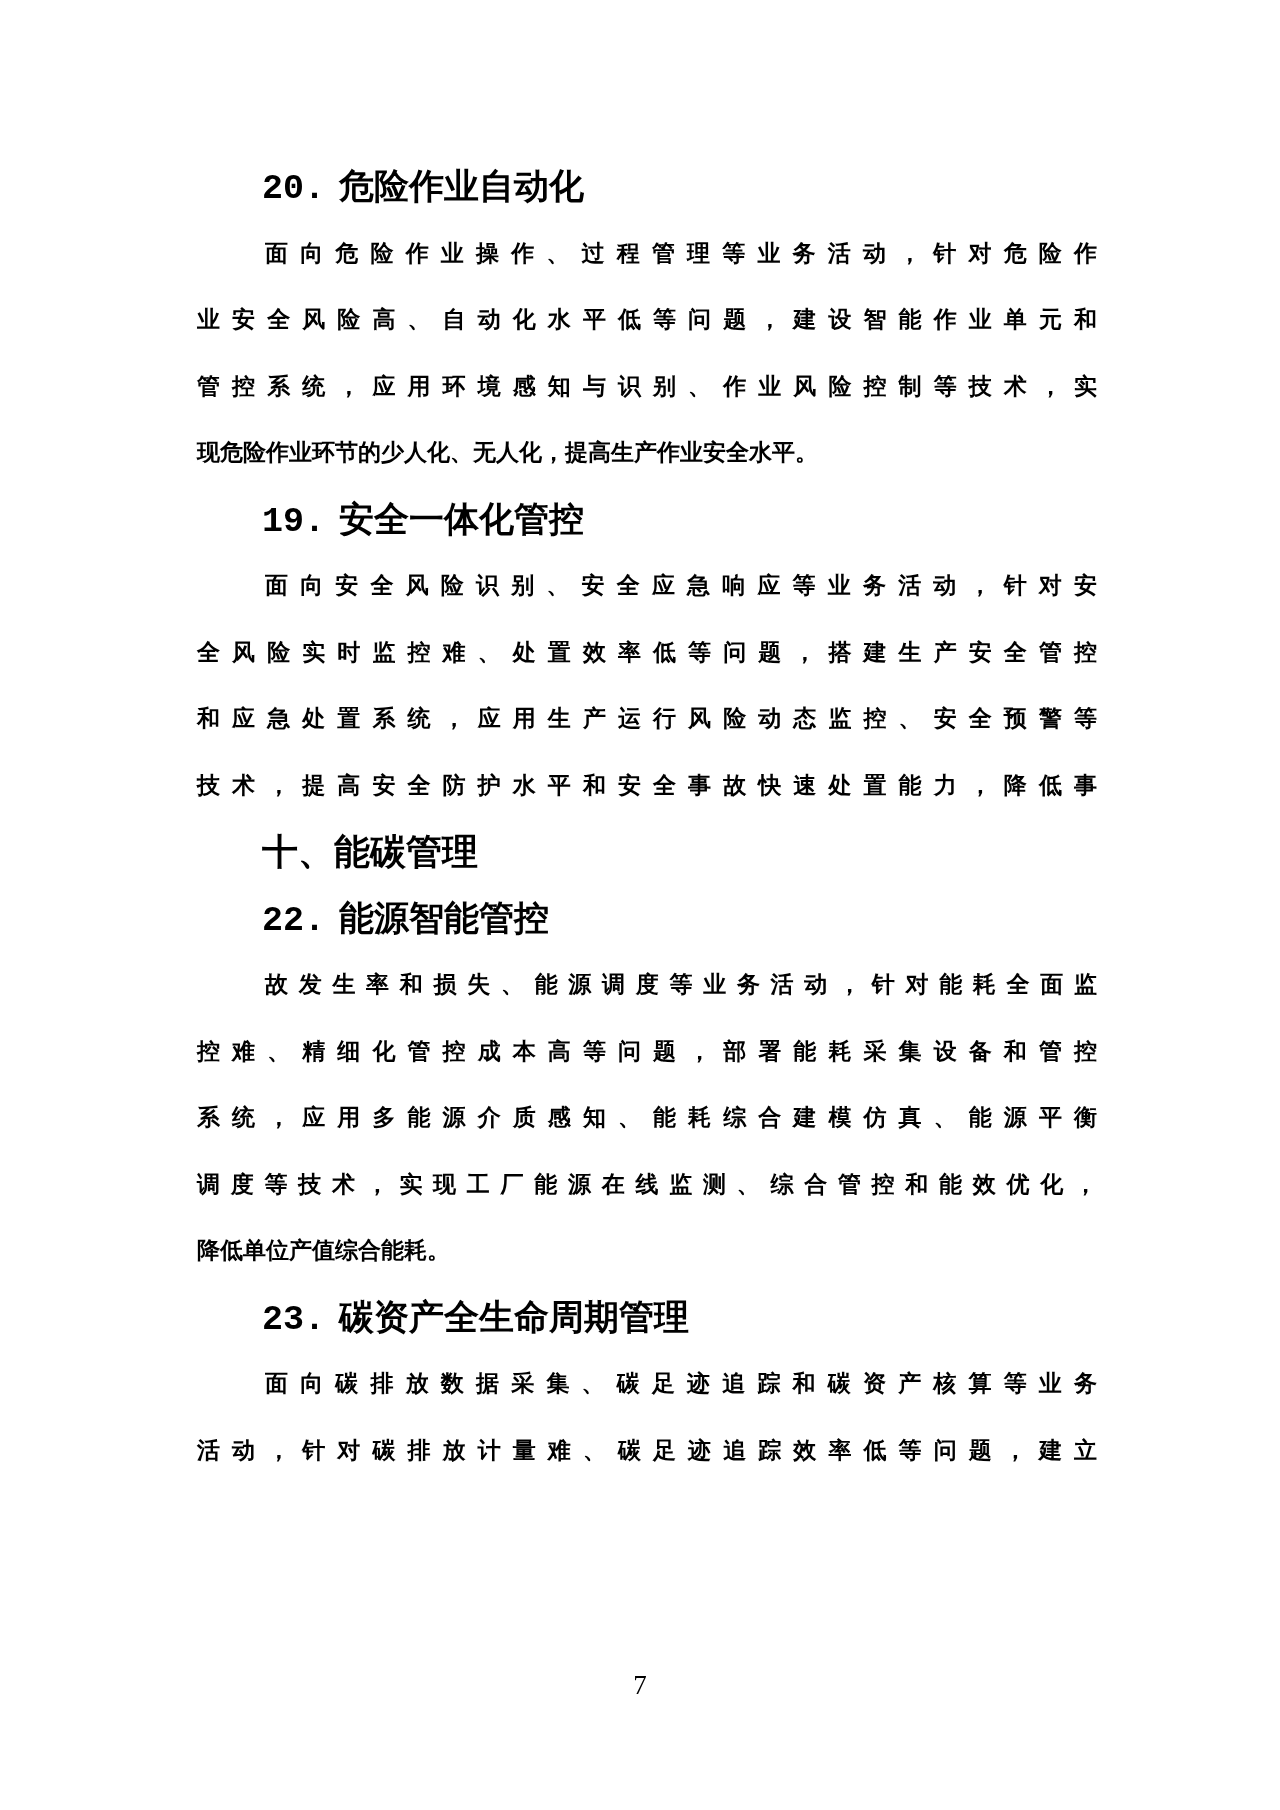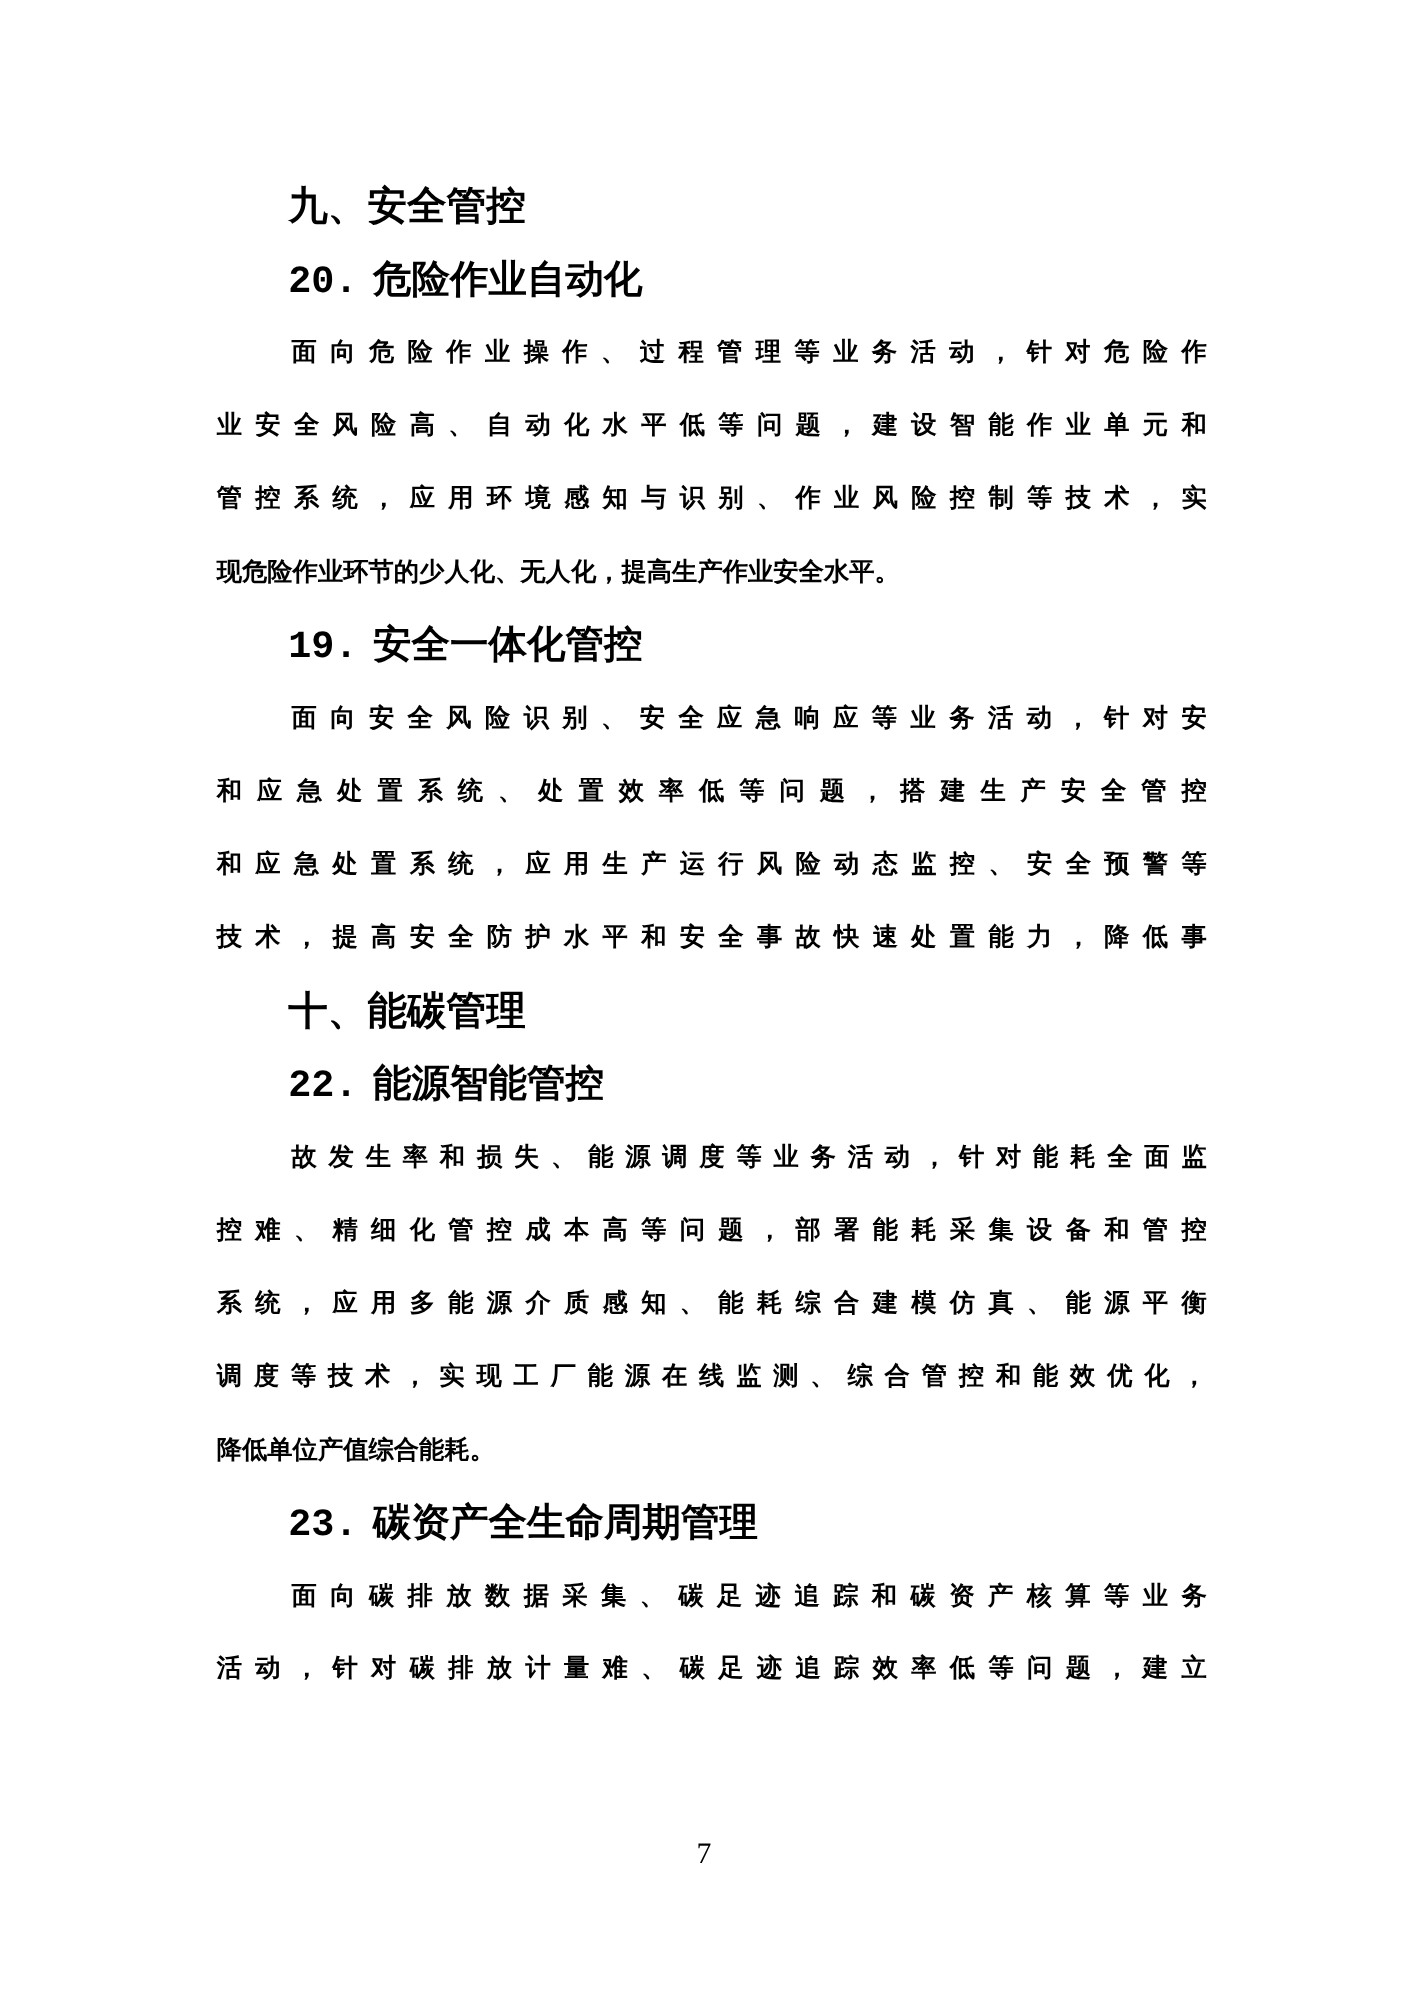--- a/index.html
+++ b/index.html
@@ -63,32 +63,31 @@
     text-align: center;
     font-size: 27px;
     font-family: "Liberation Serif", serif;
   }
 </style>
 </head>
 <body>
 
 <div class="page">
   <div class="content" id="content">
-      <div class="line h1">九、安全管控</div>
       <div class="line h2"><span class="h2num">20.</span><span>危险作业自动化</span></div>
       <div class="para">
         <div class="line body-line first fill">面向危险作业操作、过程管理等业务活动，针对危险作</div>
         <div class="line body-line fill">业安全风险高、自动化水平低等问题，建设智能作业单元和</div>
         <div class="line body-line fill">管控系统，应用环境感知与识别、作业风险控制等技术，实</div>
         <div class="line body-line">现危险作业环节的少人化、无人化，提高生产作业安全水平。</div>
       </div>
       <div class="line h2"><span class="h2num">19.</span><span>安全一体化管控</span></div>
       <div class="para">
         <div class="line body-line first fill">面向安全风险识别、安全应急响应等业务活动，针对安</div>
-        <div class="line body-line fill">和应急处置系统、处置效率低等问题，搭建生产安全管控</div>
+        <div class="line body-line fill">全风险实时监控难、处置效率低等问题，搭建生产安全管控</div>
         <div class="line body-line fill">和应急处置系统，应用生产运行风险动态监控、安全预警等</div>
         <div class="line body-line fill">技术，提高安全防护水平和安全事故快速处置能力，降低事</div>
       </div>
       <div class="line h1">十、能碳管理</div>
       <div class="line h2"><span class="h2num">22.</span><span>能源智能管控</span></div>
       <div class="para">
         <div class="line body-line first fill">故发生率和损失、能源调度等业务活动，针对能耗全面监</div>
         <div class="line body-line fill">控难、精细化管控成本高等问题，部署能耗采集设备和管控</div>
         <div class="line body-line fill">系统，应用多能源介质感知、能耗综合建模仿真、能源平衡</div>
         <div class="line body-line fill">调度等技术，实现工厂能源在线监测、综合管控和能效优化，</div>

